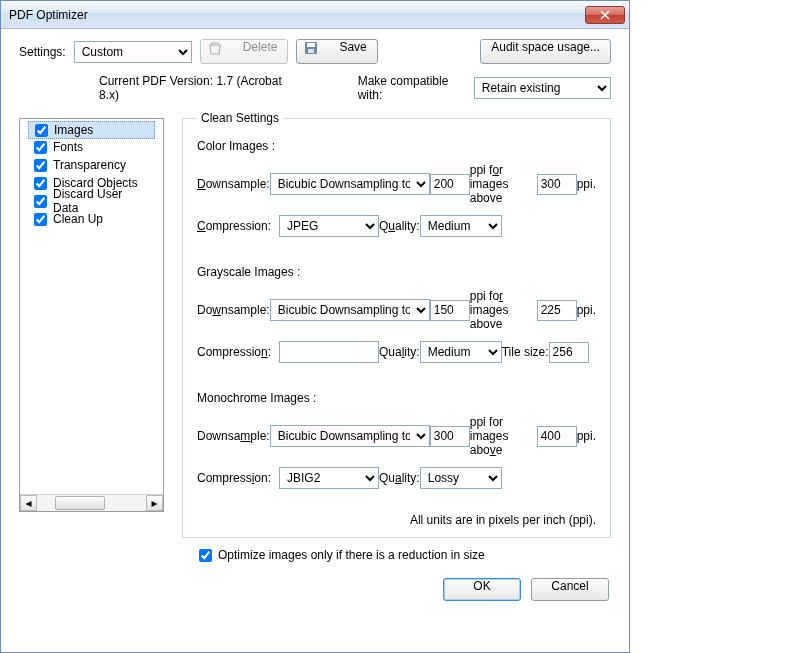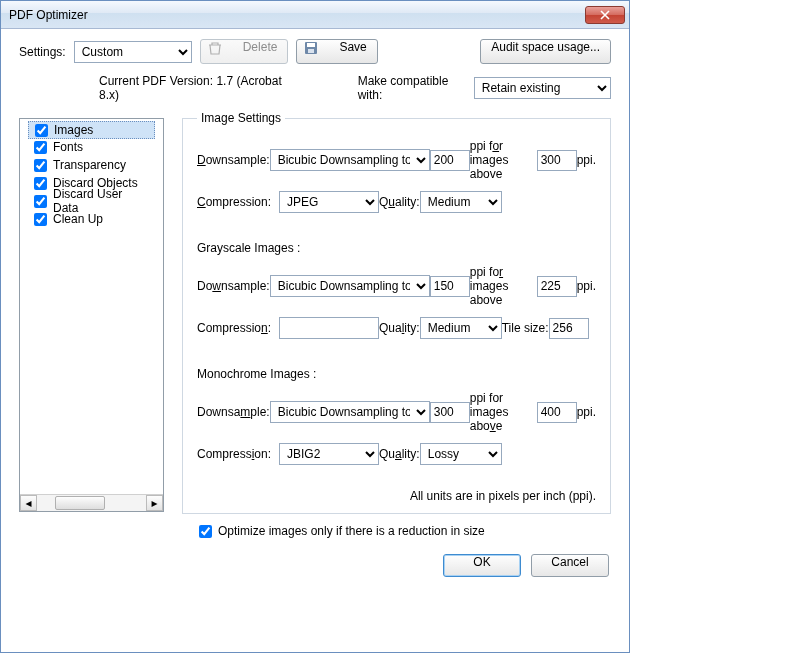--- a/index.html
+++ b/index.html
@@ -204,24 +204,25 @@
         <div class="hscroll">
           <div class="arrow">◂</div>
           <div class="track">
               <div class="thumb"></div>
             </div>
           <div class="arrow">▸</div>
         </div>
       </div>
 
       <div class="fieldset">
-        <span class="legend">Image Settings</span>
+        <span class="legend">Clean Settings</span>
 
         
         <div class="group">
+          <h4>Color Images :</h4>
           <div class="frow">
             <span class="flab"><span class="ul">D</span>ownsample:</span>
             <select class="combo" style="width:160px"><option>Bicubic Downsampling to</option></select>
             <input class="txt num" value="200" style="">
             <span>ppi f<span class="ul">o</span>r images above</span>
             <input class="txt num" value="300" style="">
             <span>ppi.</span>
           </div>
           <div class="frow">
             <span class="flab"><span class="ul">C</span>ompression:</span>

